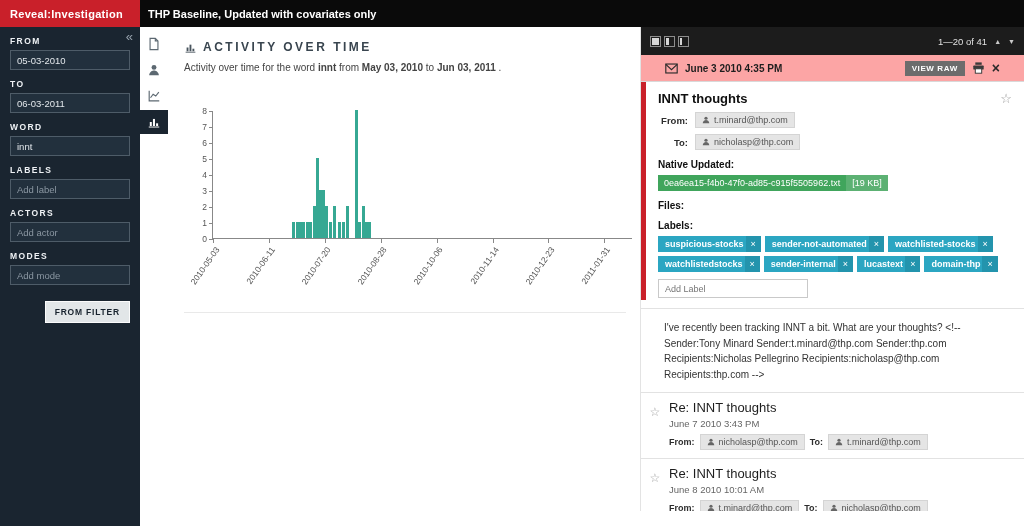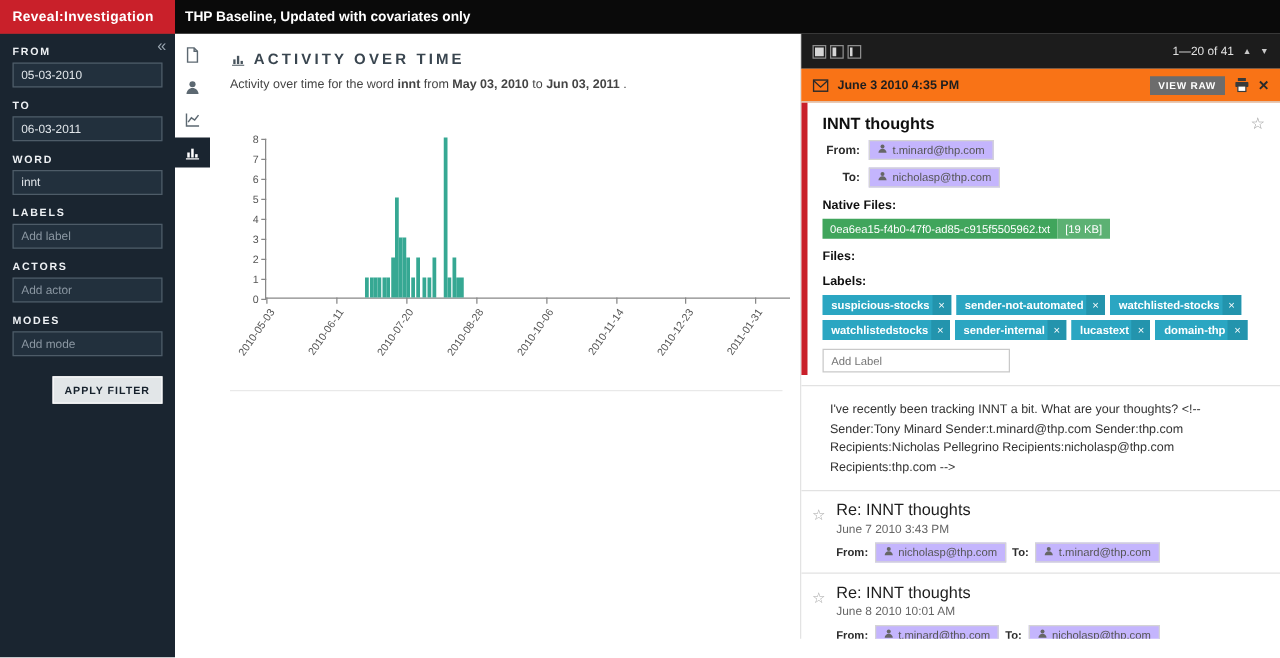--- a/index.html
+++ b/index.html
@@ -46,36 +46,36 @@
   
   .rightpanel{position:absolute;left:640px;top:27px;width:384px;height:484px;background:#fff;display:flex;flex-direction:column;border-left:1px solid #e3e3e3}
   .viewer-toolbar{flex:0 0 28px;background:#1c1c1c;display:flex;align-items:center;padding:0 9px}
   .layout-toggles{display:flex;gap:3px}
   .toggle{width:11px;height:11px;border:1px solid #8d8d8d;position:relative;cursor:pointer;background:#1c1c1c}
   .toggle .fill{position:absolute;top:1px;bottom:1px;left:1px;right:1px;background:#d6d6d6}
   .toggle.half .fill{right:55%}
   .toggle.third .fill{right:70%}
   .pagination{margin-left:auto;display:flex;align-items:center;gap:7px;color:#e0e0e0;font-size:9.5px}
   .page-arrow{color:#c9c9c9;font-size:7px;cursor:pointer;line-height:1}
-  .email-header{flex:0 0 27px;background:#f97316;border-bottom:1px solid #d9d9d9;display:flex;align-items:center;gap:7px;padding:0 9px}
+  .email-header{flex:0 0 27px;background:#fca5a5;border-bottom:1px solid #d9d9d9;display:flex;align-items:center;gap:7px;padding:0 24px}
   .envelope-icon{display:flex}
   .email-date{font-size:10px;font-weight:bold;color:#1e1e1e}
   .view-raw{margin-left:auto;background:#6c6c6c;color:#fff;border:none;font-family:"Liberation Sans",sans-serif;font-size:8px;font-weight:bold;letter-spacing:.6px;padding:3px 7px;cursor:pointer}
   .print-icon{display:flex;cursor:pointer}
   .close-icon{font-size:14px;font-weight:bold;color:#2a2a2a;cursor:pointer;line-height:1}
 
   .detail{flex:1;position:relative;overflow:hidden}
   .unread-strip{position:absolute;left:0;top:0;width:5px;height:218px;background:#c9202a}
   .detail-content{padding:9px 12px 0 17px}
   .subject-row{display:flex;align-items:center}
   .subject{font-size:13px;font-weight:bold;color:#0f0f0f}
   .star{margin-left:auto;color:#9a9a9a;font-size:13px;cursor:pointer;line-height:1}
   .addr-row{display:flex;align-items:center;gap:7px;margin-top:6px}
   .addr-label{font-size:9.5px;font-weight:bold;color:#2d2d2d;min-width:30px;text-align:right}
-  .chip{display:inline-flex;gap:4px;background:#c4b5fd;border:1px solid #d4d4d4;font-size:9px;color:#555;padding:2px 6px;cursor:pointer;white-space:nowrap}
+  .chip{display:inline-flex;align-items:center;gap:4px;background:#e5e5e5;border:1px solid #d4d4d4;font-size:9px;color:#555;padding:2px 6px;cursor:pointer;white-space:nowrap}
   .chip .pic{width:8px;height:8px;fill:#666;flex:0 0 auto}
   .sect-label{font-size:10px;font-weight:bold;color:#101010;margin-top:9px}
   .nf-chip{display:inline-flex;margin-top:5px;font-size:9px;color:#fff;cursor:pointer}
   .nf-file{background:#40a55c;padding:3px 6px}
   .nf-size{background:#5cb173;padding:3px 6px}
   .label-chips{display:flex;flex-wrap:wrap;gap:4px;margin-top:5px;max-width:358px}
   .lchip{display:inline-flex;align-items:stretch;background:#2ba6c2;color:#fff;font-size:9px;font-weight:bold;cursor:pointer}
   .lchip .txt{padding:3px 2px 3px 7px}
   .lchip .x{padding:3px 5px;background:#2394ad;font-weight:normal}
   .add-label{margin-top:7px;width:150px;height:19px;border:1px solid #c9c9c9;font-family:"Liberation Sans",sans-serif;font-size:9px;padding:0 6px;color:#444}
@@ -117,21 +117,21 @@
       <input class="field-input" placeholder="Add label" style="">
     </div>
     <div class="field">
       <div class="field-label">ACTORS</div>
       <input class="field-input" placeholder="Add actor" style="">
     </div>
     <div class="field">
       <div class="field-label">MODES</div>
       <input class="field-input" placeholder="Add mode" style="">
     </div>
-    <button class="apply-btn">APPLY FILTER</button>
+    <button class="apply-btn">FROM FILTER</button>
   </aside>
 
   <nav class="iconrail">
     <div class="rail-icon">
       <svg viewBox="0 0 16 16" fill="none" stroke="currentColor" stroke-width="1.3">
           <path d="M3.5 1.5h6l3 3v10h-9z"></path>
           <path d="M9.5 1.5v3h3"></path>
         </svg>
     </div>
     <div class="rail-icon">
@@ -310,21 +310,21 @@
         <div class="addr-row">
           <span class="addr-label">To:</span>
           <span><span class="chip">
                 <svg class="pic" viewBox="0 0 16 16">
                   <circle cx="8" cy="4.5" r="3.2"></circle>
                   <path d="M1.5 14.5c0-3.6 2.9-6.5 6.5-6.5s6.5 2.9 6.5 6.5z"></path>
                 </svg>
                 <span>nicholasp@thp.com</span>
               </span></span>
         </div>
-        <div class="sect-label">Native Files:</div>
+        <div class="sect-label">Native Updated:</div>
         <span class="nf-chip">
           <span class="nf-file">0ea6ea15-f4b0-47f0-ad85-c915f5505962.txt</span>
           <span class="nf-size">[19 KB]</span>
         </span>
         <div class="sect-label">Files:</div>
         <div class="sect-label">Labels:</div>
         <div class="label-chips">
             <span class="lchip">
               <span class="txt">suspicious-stocks</span>
               <span class="x">×</span>

